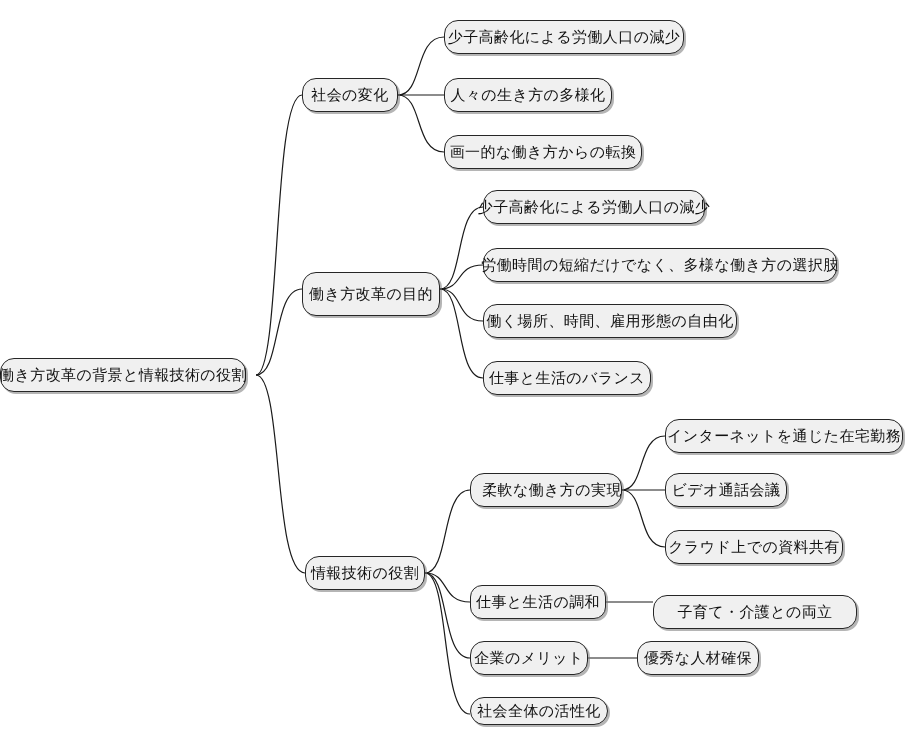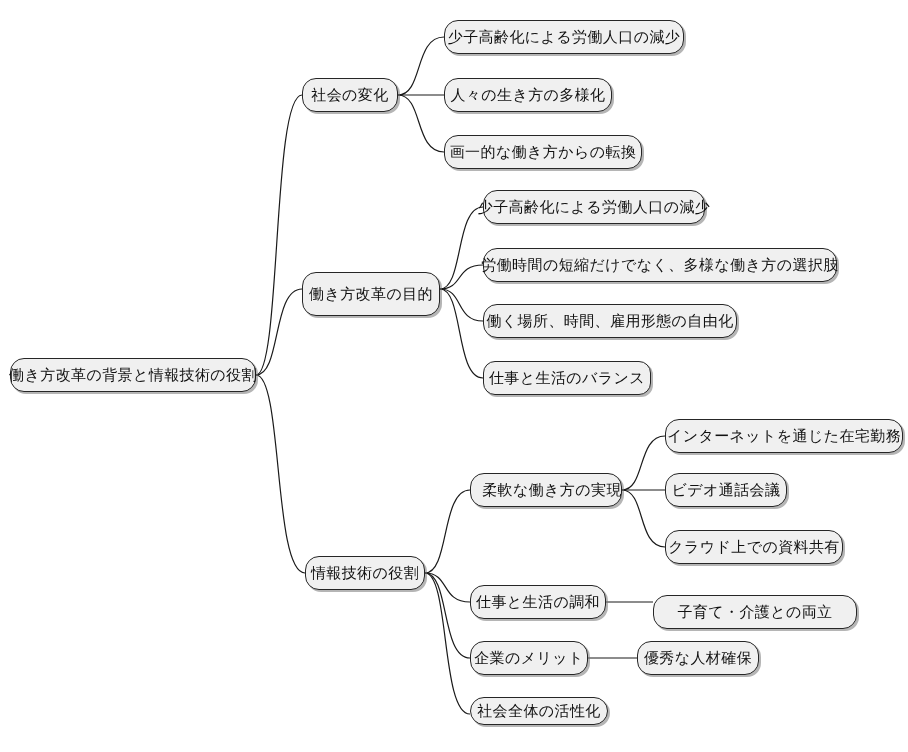--- a/index.html
+++ b/index.html
@@ -70,21 +70,21 @@
       <path class="edge" d="M 622 490 C 645.65 490, 637.05 436, 665 436"></path>
       <path class="edge" d="M 622 490 C 645.65 490, 637.05 490, 665 490"></path>
       <path class="edge" d="M 622 490 C 645.65 490, 637.05 547, 665 547"></path>
       <path class="edge" d="M 425 573 C 449.75 573, 440.75 602, 470 602"></path>
       <path class="edge" d="M 606 602 C 631.85 602, 622.45 602, 653 602"></path>
       <path class="edge" d="M 425 573 C 449.75 573, 440.75 658, 470 658"></path>
       <path class="edge" d="M 588 658 C 614.95 658, 605.15 658, 637 658"></path>
       <path class="edge" d="M 425 573 C 449.75 573, 440.75 714, 470 714"></path>
     </svg>
   <div id="nodes">
-      <div class="node" style="left: 10px; top: 358px; width: 246px; height: 34px;">
+      <div class="node" style="left: 0; top: 358px; width: 246px; height: 34px;">
         <span class="node-label">働き方改革の背景と情報技術の役割</span>
       </div>
       <div class="node" style="left: 302px; top: 78px; width: 96px; height: 34px;">
         <span class="node-label">社会の変化</span>
       </div>
       <div class="node" style="left: 444px; top: 20px; width: 240px; height: 34px;">
         <span class="node-label">少子高齢化による労働人口の減少</span>
       </div>
       <div class="node" style="left: 444px; top: 78px; width: 168px; height: 34px;">
         <span class="node-label">人々の生き方の多様化</span>
@@ -97,39 +97,39 @@
       </div>
       <div class="node" style="left: 483px; top: 190px; width: 222px; height: 34px;">
         <span class="node-label">少子高齢化による労働人口の減少</span>
       </div>
       <div class="node" style="left: 483px; top: 248px; width: 354px; height: 34px;">
         <span class="node-label">労働時間の短縮だけでなく、多様な働き方の選択肢</span>
       </div>
       <div class="node" style="left: 483px; top: 304px; width: 254px; height: 34px;">
         <span class="node-label">働く場所、時間、雇用形態の自由化</span>
       </div>
-      <div class="node" style="left: 483px; top: 361px; width: 168px; height: 34px; border-radius: 12px;">
+      <div class="node" style="left: 483px; top: 361px; width: 168px; height: 34px;">
         <span class="node-label">仕事と生活のバランス</span>
       </div>
       <div class="node" style="left: 305px; top: 556px; width: 120px; height: 34px;">
         <span class="node-label">情報技術の役割</span>
       </div>
       <div class="node" style="left: 470px; top: 473px; width: 152px; height: 34px; padding-left: 12px;">
         <span class="node-label">柔軟な働き方の実現</span>
       </div>
       <div class="node" style="left: 665px; top: 419px; width: 238px; height: 34px;">
         <span class="node-label">インターネットを通じた在宅勤務</span>
       </div>
       <div class="node" style="left: 665px; top: 473px; width: 122px; height: 34px;">
         <span class="node-label">ビデオ通話会議</span>
       </div>
       <div class="node" style="left: 665px; top: 530px; width: 178px; height: 34px;">
         <span class="node-label">クラウド上での資料共有</span>
       </div>
-      <div class="node" style="left: 470px; top: 585px; width: 136px; height: 34px;">
+      <div class="node" style="left: 470px; top: 585px; width: 136px; height: 34px; border-radius: 12px;">
         <span class="node-label">仕事と生活の調和</span>
       </div>
       <div class="node" style="left: 653px; top: 595px; width: 204px; height: 34px;">
         <span class="node-label">子育て・介護との両立</span>
       </div>
       <div class="node" style="left: 470px; top: 641px; width: 118px; height: 34px;">
         <span class="node-label">企業のメリット</span>
       </div>
       <div class="node" style="left: 637px; top: 641px; width: 122px; height: 34px;">
         <span class="node-label">優秀な人材確保</span>

